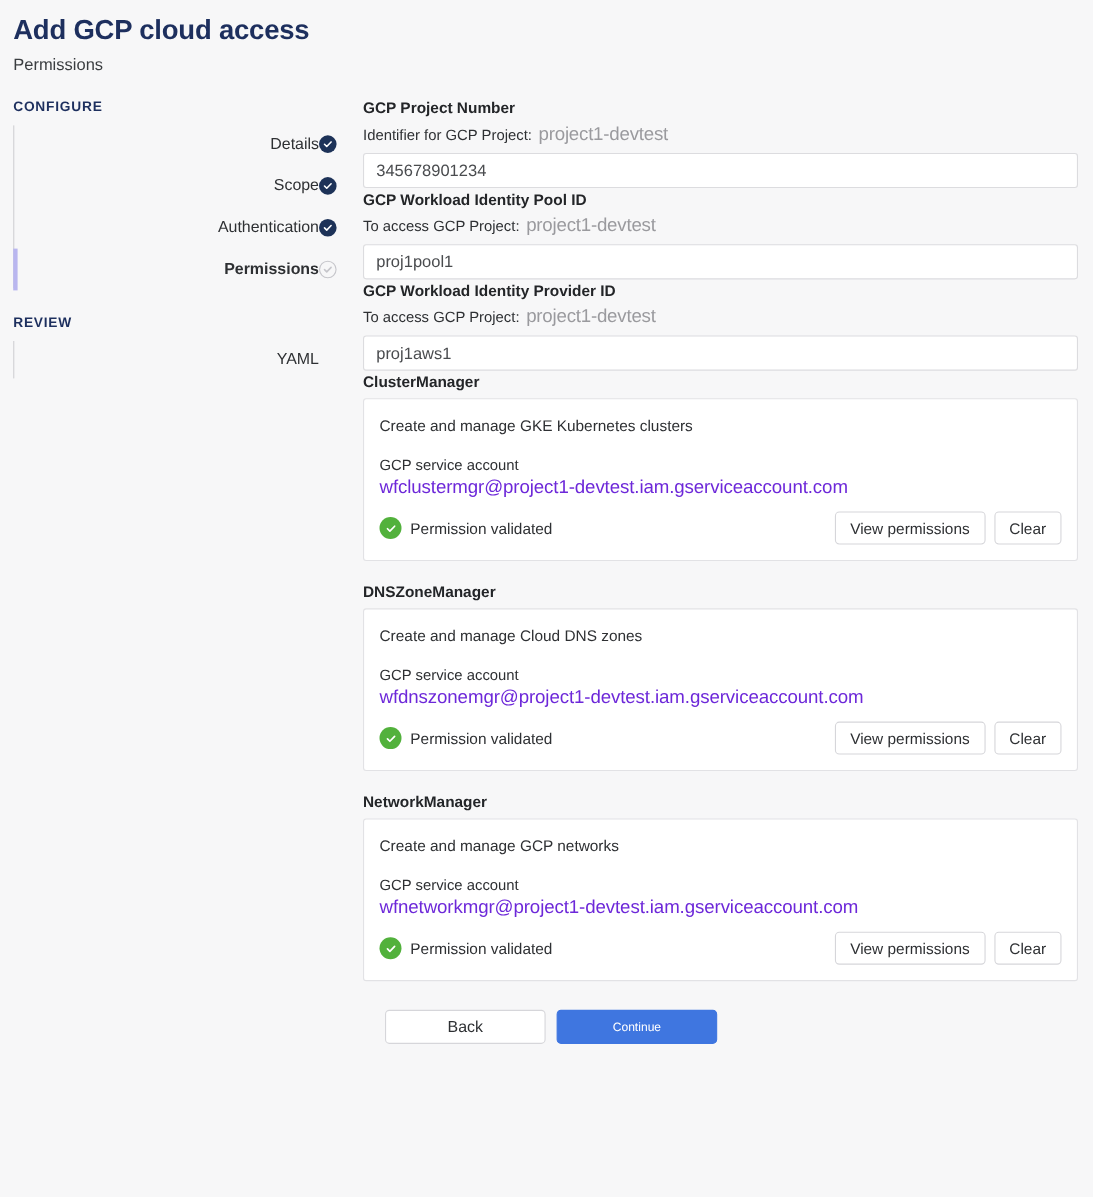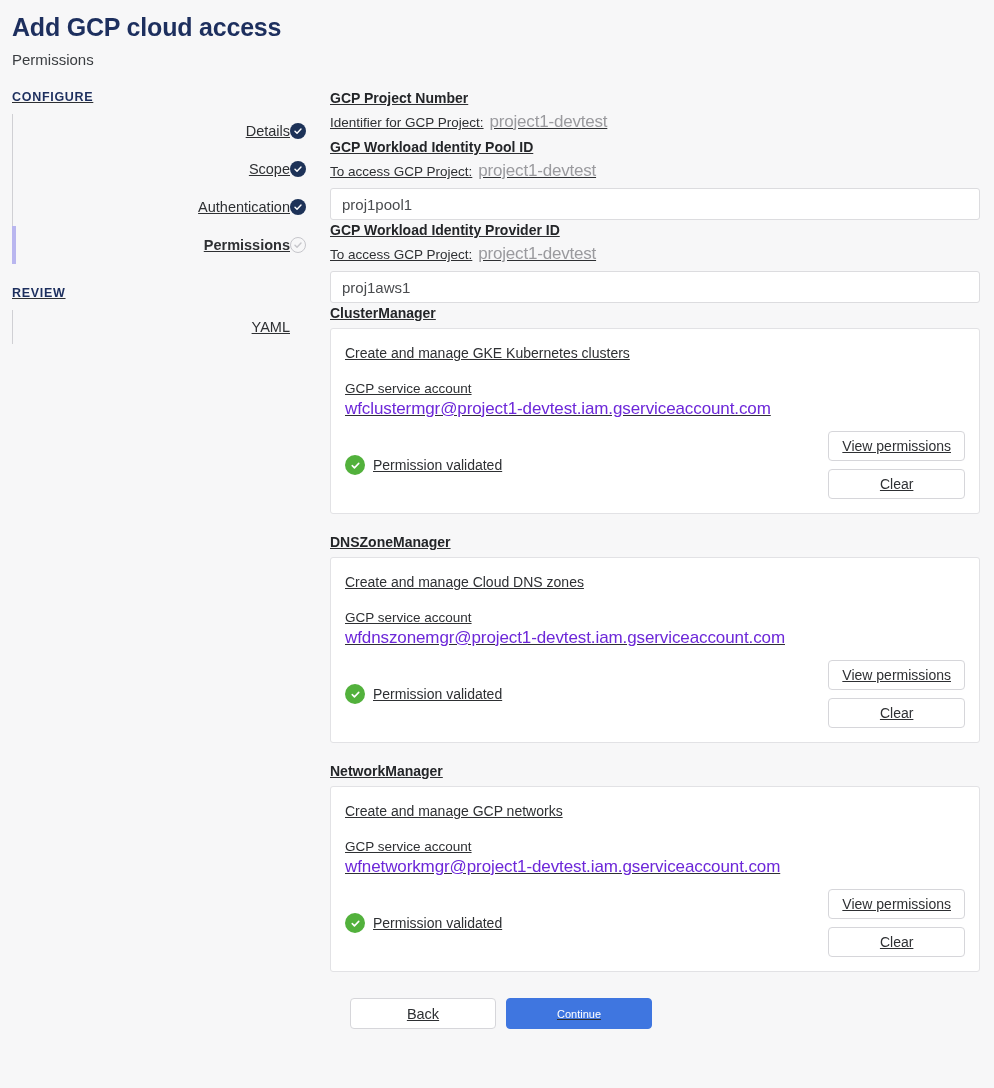--- a/index.html
+++ b/index.html
@@ -32,21 +32,20 @@
     font-size: 15px;
     color: #3a3d40;
     margin-top: 9px;
   }
 
   
   .layout {
     display: flex;
     align-items: flex-start;
     padding-top: 22px;
-    text-decoration: underline;
   }
   .sidebar {
     width: 330px;
     flex: 0 0 330px;
     padding-left: 12px;
   }
   .content {
     flex: 1 1 auto;
     padding-right: 14px;
   }
@@ -207,21 +206,20 @@
     align-items: center;
     justify-content: center;
   }
   .validated-text {
     font-size: 14px;
     color: #2e3033;
   }
   .perm-actions {
     display: flex;
     gap: 8px;
-    flex-direction: column;
   }
   .btn {
     font-family: "Liberation Sans", sans-serif;
     font-size: 14px;
     background: #ffffff;
     border: 1px solid #d6d6da;
     border-radius: 4px;
     color: #2e3033;
     height: 30px;
     padding: 0 13px;
@@ -318,21 +316,21 @@
           </div>
         </div>
       </div>
   </div>
 
   <div class="content">
     <div id="field-list">
         <div class="field-block"><div class="field-label">GCP Project Number</div><div class="field-help">
             <span class="field-help-text">Identifier for GCP Project:</span>
             <span class="field-help-value">project1-devtest</span>
-          </div></div>
+          </div><input class="text-input" type="text" value="345678901234" style=""></div>
         <div class="field-block"><div class="field-label">GCP Workload Identity Pool ID</div><div class="field-help">
             <span class="field-help-text">To access GCP Project:</span>
             <span class="field-help-value">project1-devtest</span>
           </div><input class="text-input" type="text" value="proj1pool1" style=""></div>
         <div class="field-block"><div class="field-label">GCP Workload Identity Provider ID</div><div class="field-help">
             <span class="field-help-text">To access GCP Project:</span>
             <span class="field-help-value">project1-devtest</span>
           </div><input class="text-input" type="text" value="proj1aws1" style=""></div>
       </div>
     <div id="permission-list">

